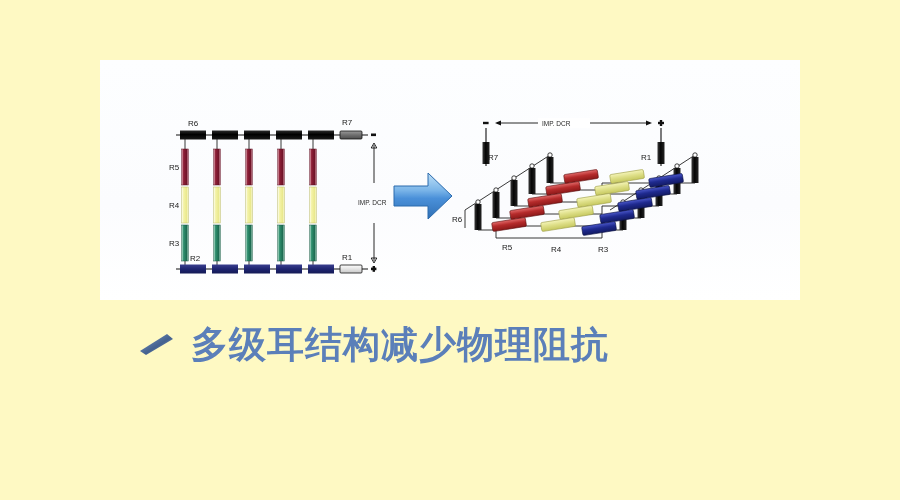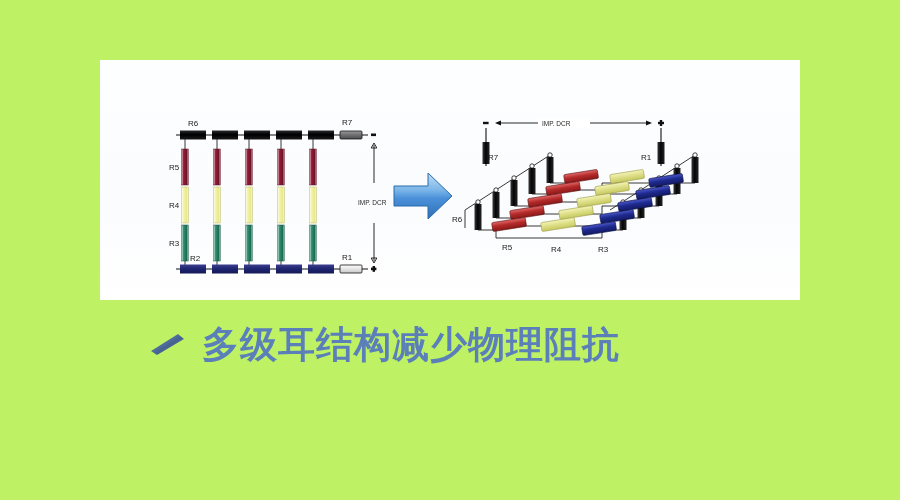--- a/index.html
+++ b/index.html
@@ -13,21 +13,21 @@
     position: relative;
     overflow: hidden;
     font-family: "Liberation Sans", sans-serif;
   }
 
   #stage {
     position: absolute;
     left: 0; top: 0;
     width: 900px;
     height: 500px;
-    background: #bef264;
+    background: #fef9c3;
   }
 
   
   .figure-panel {
     position: absolute;
     left: 100px;
     top: 60px;
     width: 700px;
     height: 240px;
     background: linear-gradient(180deg, #fdfeff 0%, #fbfcfe 60%, #ffffff 100%);
@@ -52,21 +52,21 @@
   .big-arrow {
     position: absolute;
     left: 392px;
     top: 168px;
     width: 62px;
     height: 56px;
   }
 
   .title-row {
     position: absolute;
-    left: 148px;
+    left: 137px;
     top: 312px;
     width: 620px;
     height: 64px;
     display: flex;
     align-items: center;
     gap: 14px;
   }
 
   .title-accent {
     width: 40px;

